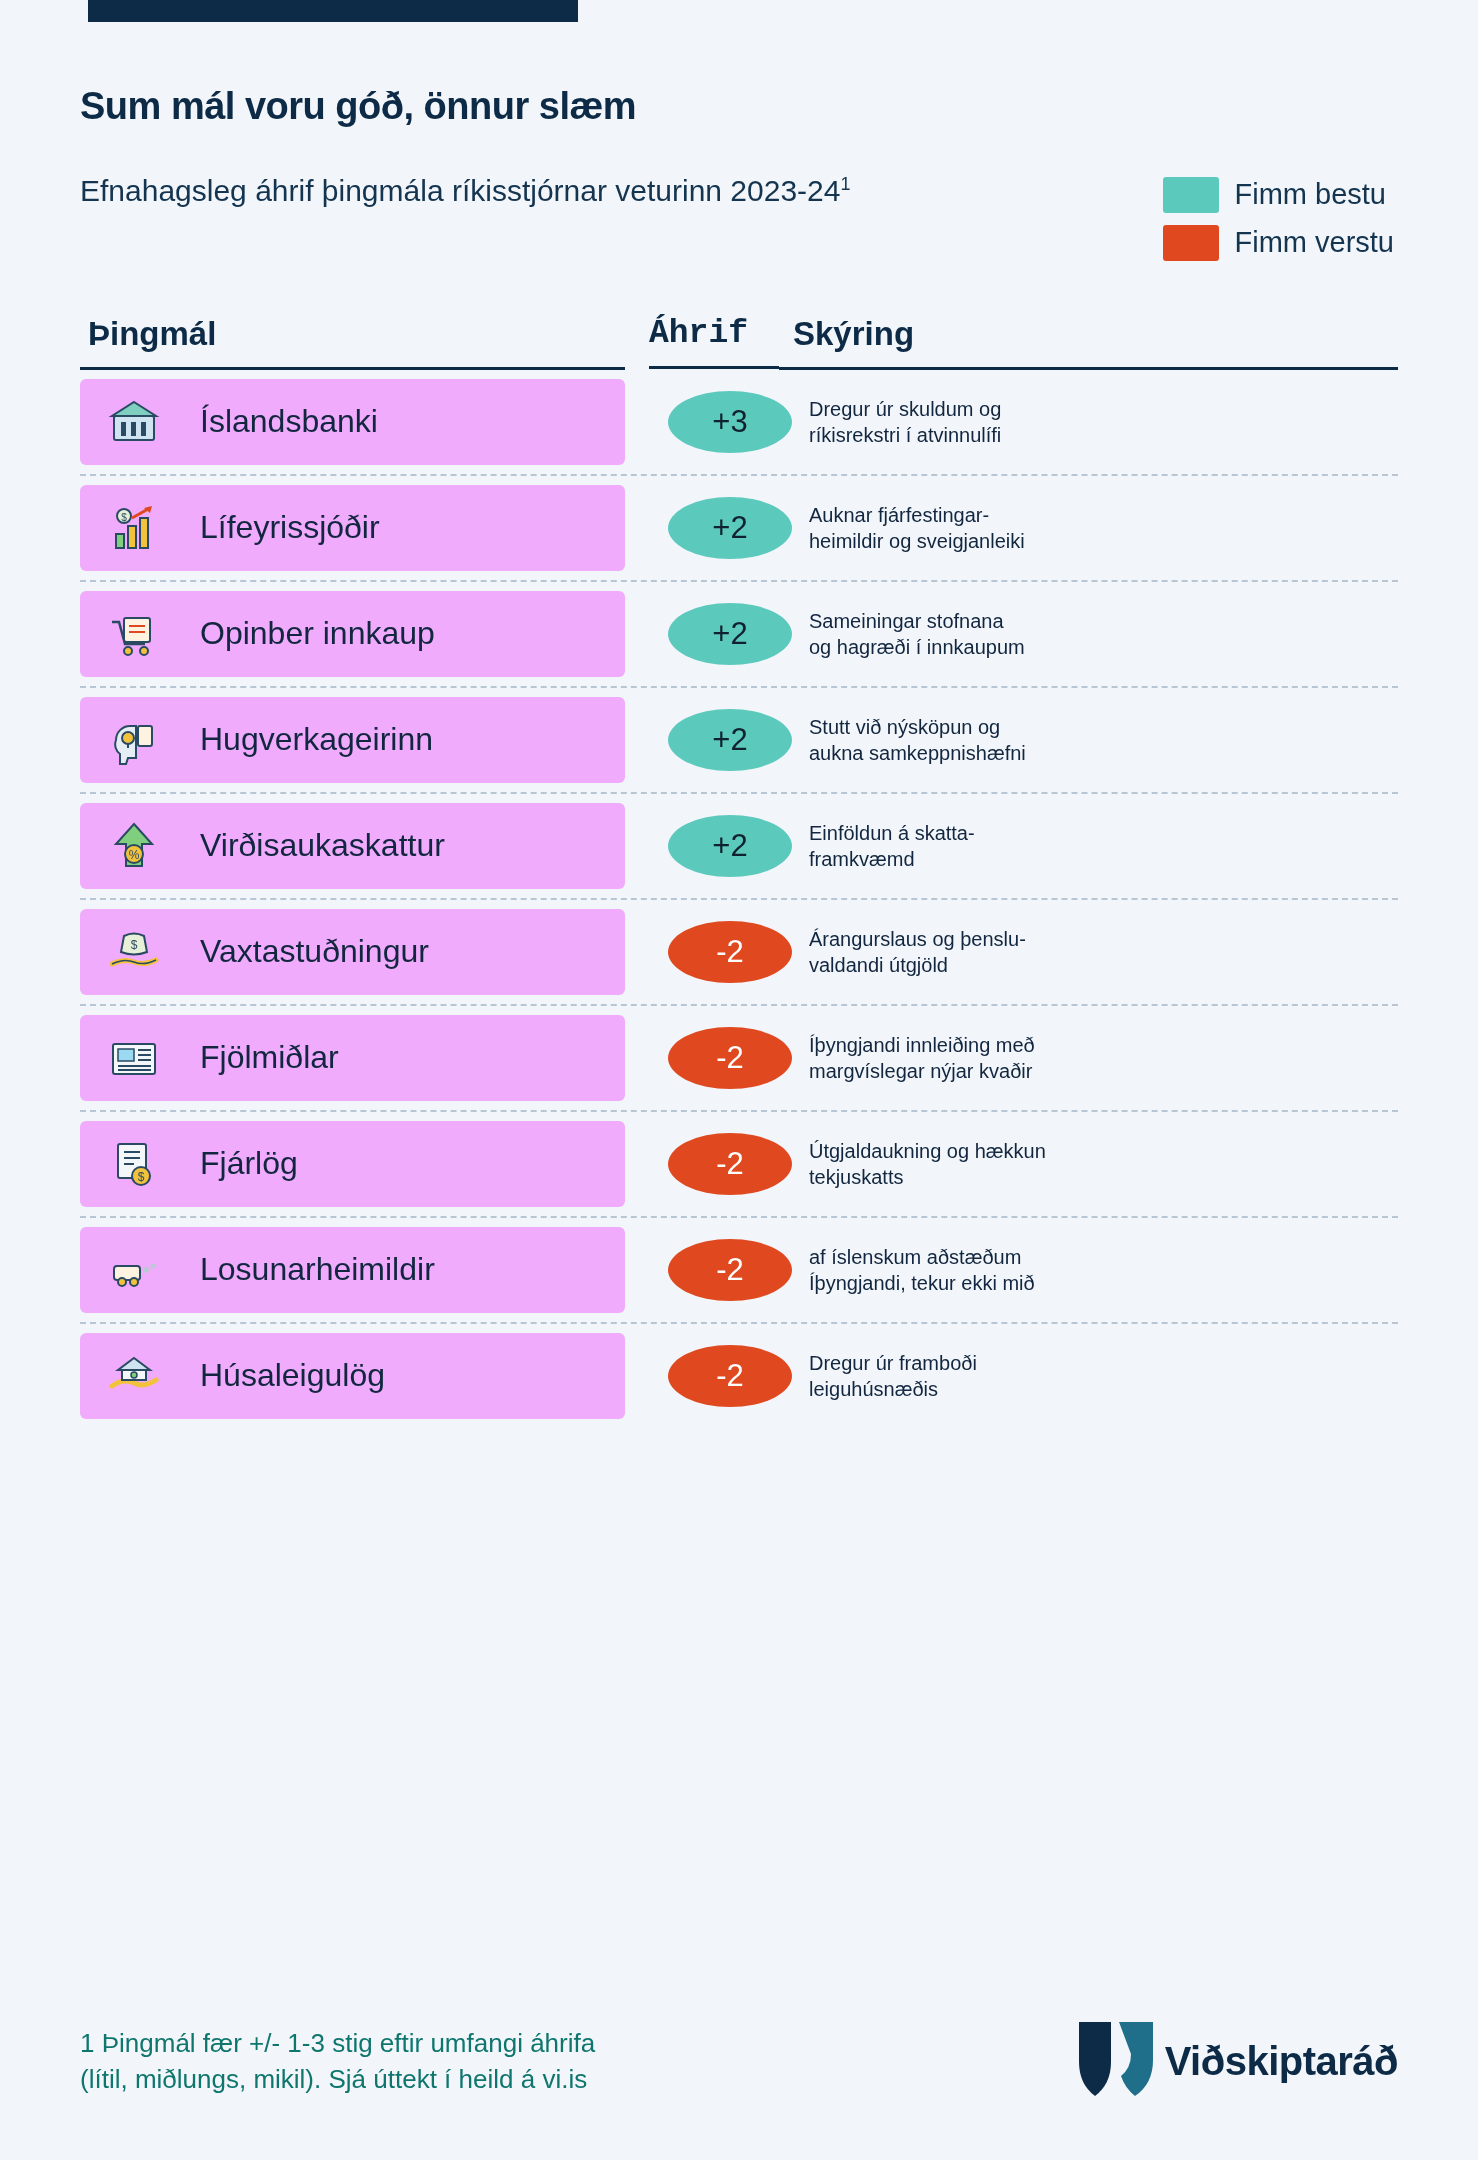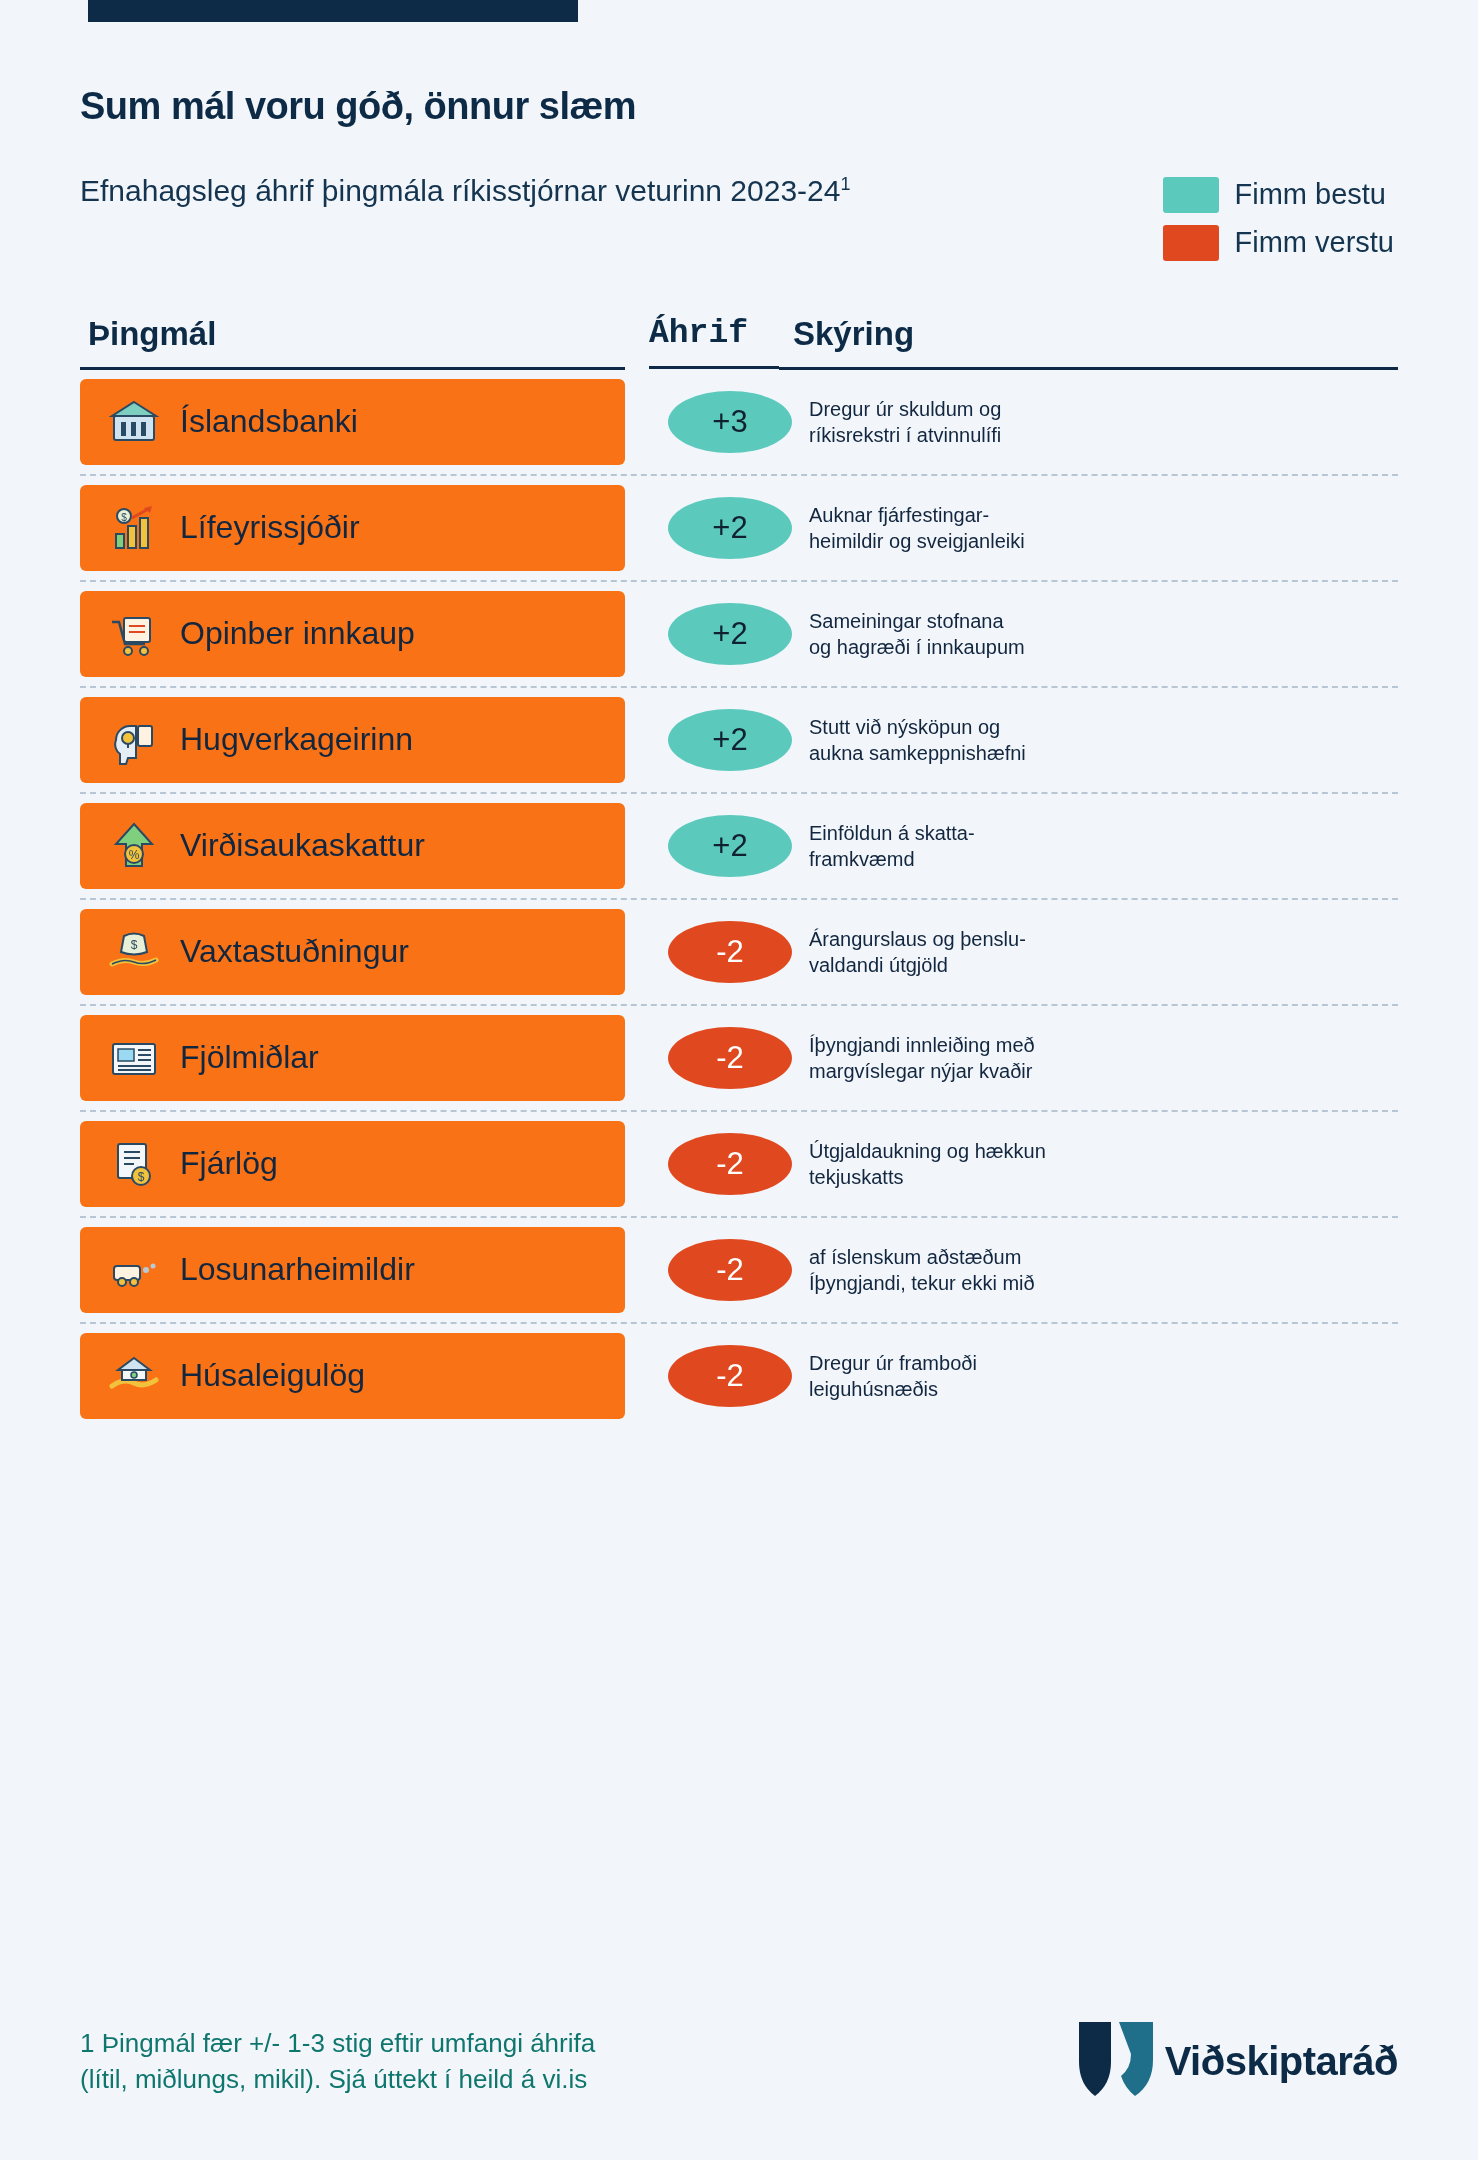--- a/index.html
+++ b/index.html
@@ -118,28 +118,29 @@
   .row:last-child { border-bottom: none; }
   .cell-name {
     width: 545px;
     flex: 0 0 545px;
     box-sizing: border-box;
     padding: 9px 0 9px 0;
     display: flex;
     align-items: center;
   }
   .name-box {
-    background: #f97316;
+    background: #f0abfc;
     border-radius: 6px;
     height: 86px;
     width: 100%;
     display: flex;
     align-items: center;
     padding-left: 26px;
     box-sizing: border-box;
+    gap: 20px;
   }
   .ic {
     width: 56px;
     height: 56px;
     flex: 0 0 56px;
     margin-right: 18px;
     display: flex;
     align-items: center;
     justify-content: center;
   }

